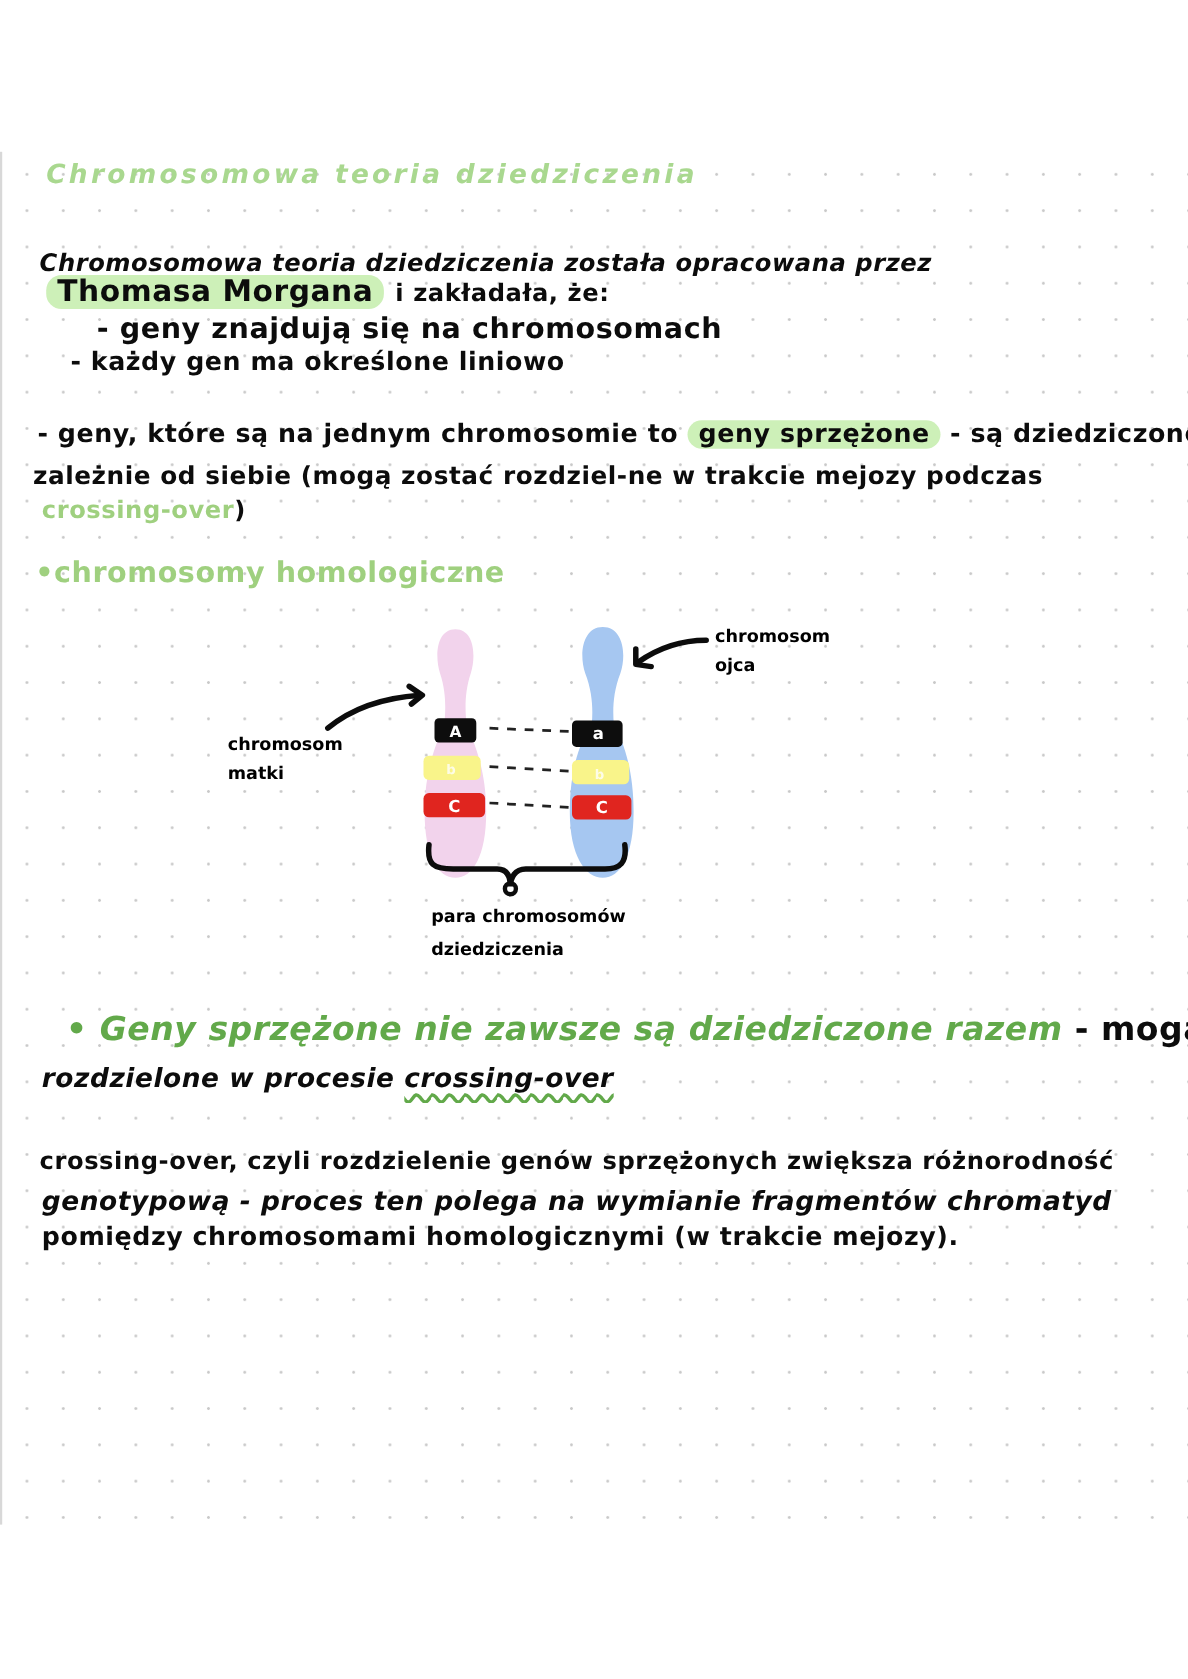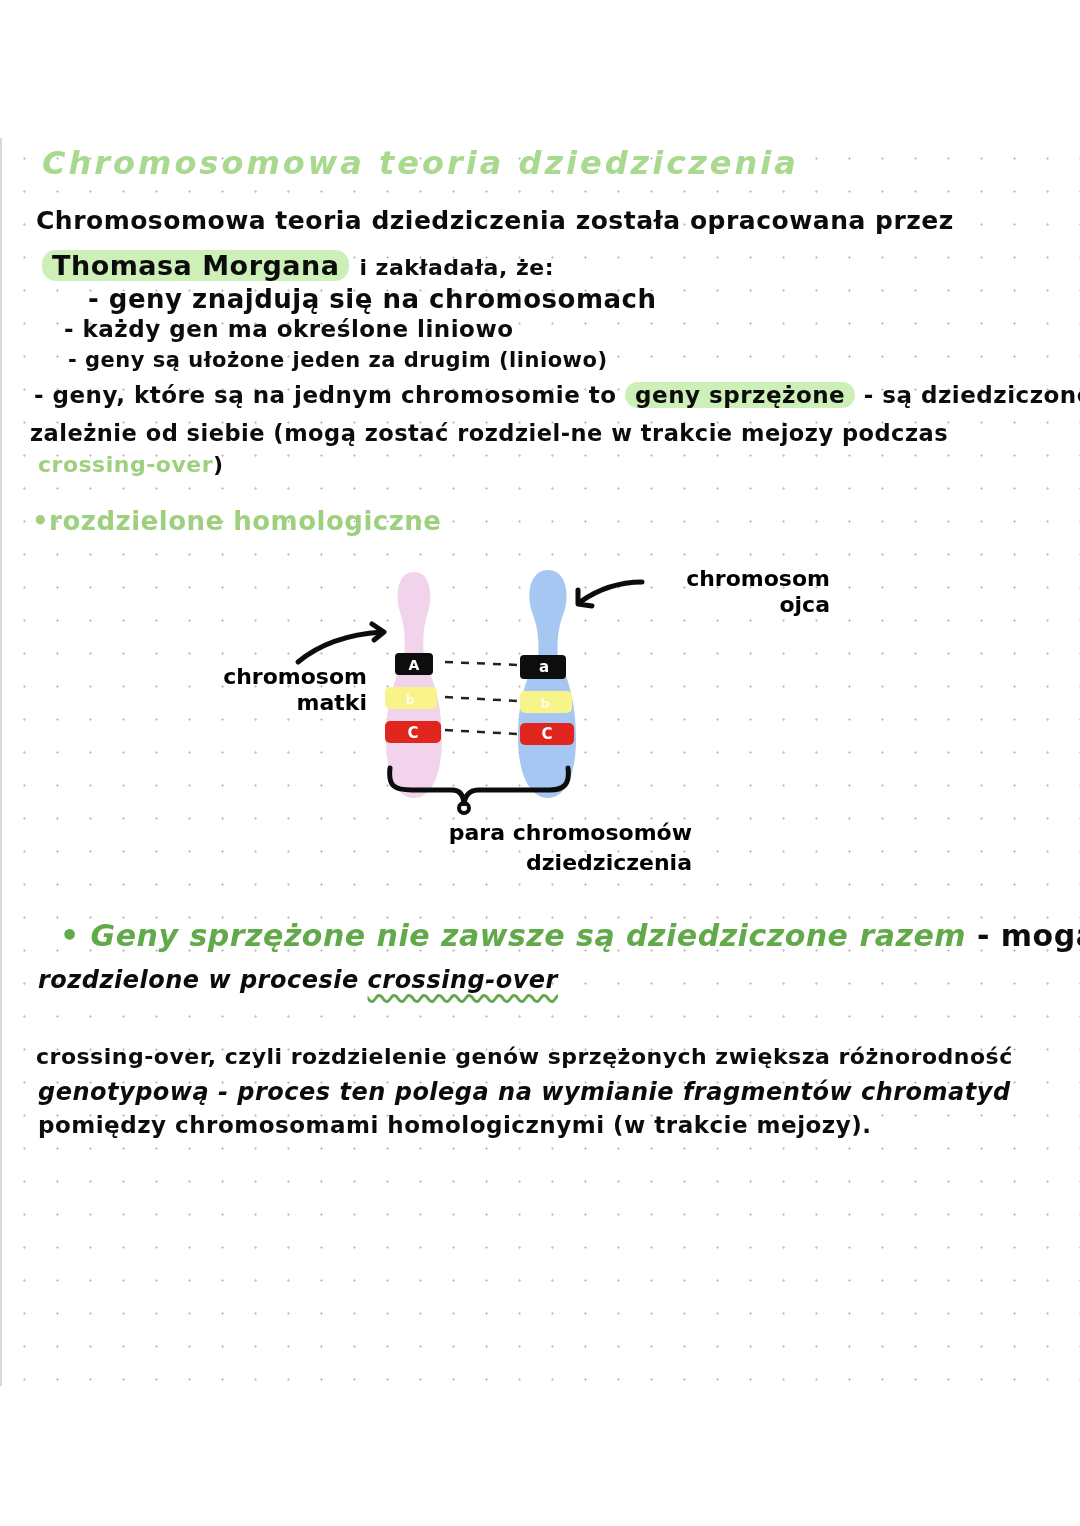--- a/index.html
+++ b/index.html
@@ -7,57 +7,56 @@
       font-family: "DejaVu Sans", sans-serif; }
     .page {
       position: absolute; left: 0; top: 138px; width: 1080px; height: 1248px;
       border-left: 2px solid #d8d8d8;
       background-image: radial-gradient(circle, #c9c9c9 1.1px, transparent 1.4px);
       background-size: 33px 33px;
       background-position: 6px 4px;
     }
     .txt { position: absolute; white-space: nowrap; font-weight: bold; color: #0c0c0c;
       letter-spacing: 0.5px; }
-    .title { color: #a9d88f; font-size: 32px; font-style: italic; font-weight: bold;
+    .title { color: #a9d88f; font-size: 24px; font-style: italic; font-weight: bold;
       letter-spacing: 3px; font-family: "DejaVu Sans", sans-serif; text-align: center; }
     .body { font-size: 24px; font-family: "DejaVu Sans", sans-serif; }
     .green-light { color: #9fd07f; }
     .green-dark { color: #62a94a; }
     .hl { background: #cdf0b8; border-radius: 14px; padding: 0 10px; }
     .italic { font-style: italic; }
     .wavy { text-decoration: underline wavy #62a94a; text-decoration-thickness: 3px; text-underline-offset: 6px; }
-    .label { font-size: 22px; font-weight: bold; text-align: right; line-height: 26px; position: absolute; }
+    .label { font-size: 16px; font-weight: bold; text-align: left; line-height: 26px; position: absolute; }
     svg { position: absolute; overflow: visible; }
   </style>
 </head>
 <body>
 
 <div class="page">
 
   <div class="txt title" style="left:40px; top:6px;">Chromosomowa teoria dziedziczenia</div>
 
-  <div class="txt body" style="left:34px; top:68px; font-size:25px;">Chromosomowa teoria dziedziczenia została opracowana przez</div>
+  <div class="txt body" style="left:34px; top:89px; font-size:22px;font-style:italic;">Chromosomowa teoria dziedziczenia została opracowana przez</div>
   <div class="txt body" style="left:40px; top:112px; font-size:27px;">
     <span class="hl">Thomasa Morgana</span>
     <span style="font-size:22px;">i zakładała, że:</span>
   </div>
   <div class="txt body" style="left:86px; top:146px; font-size:26px;">- geny znajdują się na chromosomach</div>
   <div class="txt body" style="left:62px; top:178px; font-size:23px;">- każdy gen ma określone liniowo</div>
-  <div class="txt body" style="left:66px; top:210px; font-size:21px;">- geny są ułożone jeden za drugim (liniowo)</div>
   <div class="txt body" style="left:32px; top:244px; font-size:23px;">
     <span>- geny, które są na jednym chromosomie to</span>
     <span class="hl">geny sprzężone</span>
     <span>- są dziedziczone</span>
   </div>
   <div class="txt body" style="left:28px; top:282px; font-size:22.5px;">zależnie od siebie (mogą zostać rozdziel-ne w trakcie mejozy podczas</div>
   <div class="txt body" style="left:36px; top:314px; font-size:22px;">
     <span class="green-light">crossing-over</span><span>)</span>
   </div>
 
-  <div class="txt body green-light" style="left:30px; top:368px; font-size:26px;">•rozdzielone homologiczne</div>
+  <div class="txt body green-light" style="left:30px; top:368px; font-size:26px;">•chromosomy homologiczne</div>
 
   <div style="position:absolute; left:0; top:0; width:1080px; height:800px;">
     <svg width="1080" height="800" style="left:0; top:0;">
 
       <path d="M412,434 C395,434 393,458 398,474 C404,492 403,508 402,520 C396,535 384,560 384,600 C384,640 396,660 412,660 C428,660 440,640 440,600 C440,560 428,535 422,520 C421,508 420,492 426,474 C431,458 429,434 412,434 Z" fill="#f2d3ec"></path>
       <rect x="393" y="515" width="38" height="22" rx="4" fill="#0d0d0d"></rect>
       <rect x="383" y="549" width="52" height="22" rx="5" fill="#f9f48a"></rect>
       <rect x="383" y="583" width="56" height="22" rx="5" fill="#e0251f"></rect>
 
       <path d="M546,432 C528,432 524,456 530,474 C537,492 537,508 536,520 C526,535 516,560 516,600 C516,640 530,660 546,660 C562,660 574,640 574,600 C574,560 564,535 556,520 C555,508 555,492 562,474 C568,456 564,432 546,432 Z" fill="#a6c7f1"></path>

